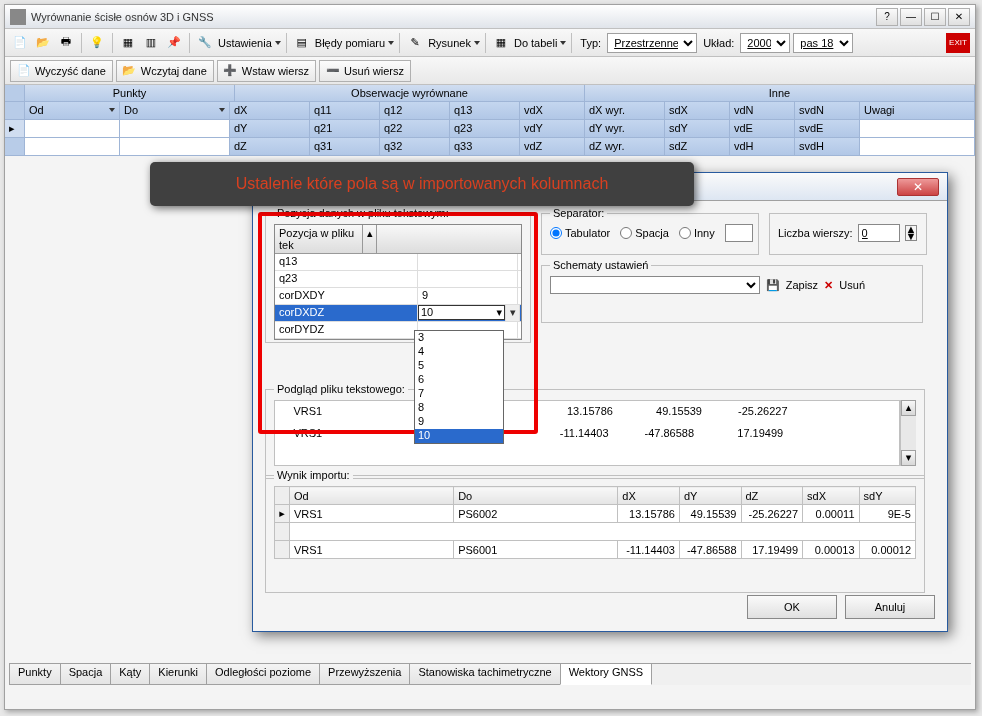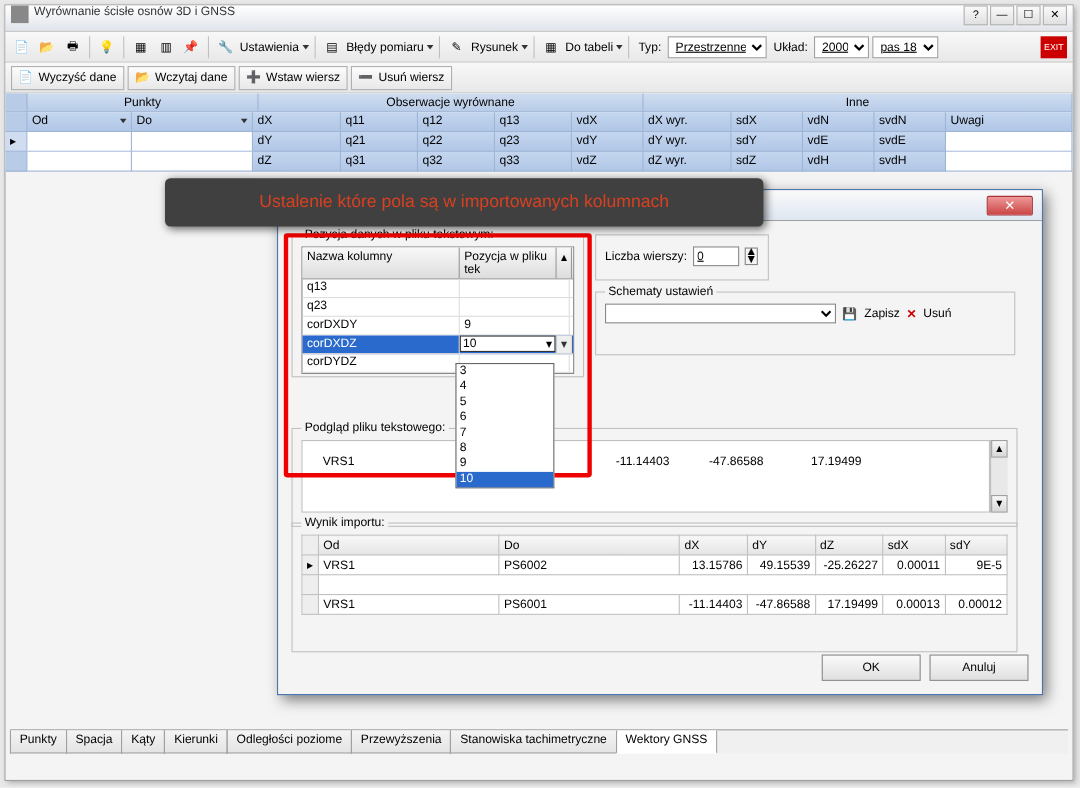--- a/index.html
+++ b/index.html
@@ -2,21 +2,21 @@
 <html><head>
 <meta charset="utf-8">
 <style>
 * { box-sizing: border-box; margin: 0; padding: 0; font-family: Tahoma, sans-serif; font-size: 11px; }
 body { background: #e8e8e8; width: 982px; height: 716px; overflow: hidden; position: relative; }
 
 .window { position: absolute; background: #f4f4f4; border: 1px solid #a0a0a0; box-shadow: 2px 2px 5px rgba(0,0,0,0.3); }
 
 .main-window { left: 4px; top: 4px; width: 972px; height: 706px; }
 
-.titlebar { background: linear-gradient(to bottom, #ffffff, #e0e4ea); height: 24px; display: flex; align-items: flex-start; padding: 0 5px; border-bottom: 1px solid #c0c0c0; }
+.titlebar { background: linear-gradient(to bottom, #ffffff, #e0e4ea); height: 24px; display: flex; align-items: center; padding: 0 5px; border-bottom: 1px solid #c0c0c0; }
 .titlebar-icon { width: 16px; height: 16px; background: #888; margin-right: 5px; }
 .titlebar-text { flex: 1; color: #333; }
 .titlebar-btn { width: 22px; height: 18px; border: 1px solid #b0b0b0; margin-left: 2px; background: linear-gradient(to bottom, #fafafa, #e0e0e0); text-align: center; line-height: 16px; font-size: 10px; cursor: pointer; }
 
 .toolbar { height: 28px; background: linear-gradient(to bottom, #f8f8f8, #e8e8e8); border-bottom: 1px solid #c0c0c0; display: flex; align-items: center; padding: 0 5px; gap: 3px; }
 .tb-btn { width: 20px; height: 20px; border: 1px solid transparent; cursor: pointer; display: inline-flex; align-items: center; justify-content: center; }
 .tb-sep { width: 1px; height: 20px; background: #c0c0c0; margin: 0 2px; }
 .tb-label { padding: 0 3px; }
 .tb-select { height: 20px; border: 1px solid #a0a0a0; background: #fff; padding: 0 2px; }
 .dd { display: inline-flex; align-items: center; }
@@ -239,21 +239,20 @@
   </div>
   <div class="dialog-body">
 
     <div style="display:flex;gap:10px">
 
       <div class="groupbox" style="width:266px;height:130px">
         <div class="groupbox-title">Pozycja danych w pliku tekstowym:</div>
         <div style="display:flex">
           <div class="pos-grid">
             <div class="pos-grid-head">
-              <div style="width:143px">Nazwa kolumny</div>
               <div style="width:88px">Pozycja w pliku tek</div>
               <div style="width:14px;text-align:center">▴</div>
             </div>
             <div class="pos-grid-row">
                 <div style="width:143px">q13</div>
                 <div style="width:100px"></div>
               </div>
             <div class="pos-grid-row">
                 <div style="width:143px">q23</div>
                 <div style="width:100px"></div>
@@ -273,20 +272,38 @@
               <div style="width:14px;background:#eee;text-align:center;color:#333">▾</div>
             </div>
             <div class="pos-grid-row">
                 <div style="width:143px">corDYDZ</div>
                 <div style="width:100px"></div>
               </div>
           </div>
         </div>
       </div>
 
+      <div class="groupbox" style="width:218px;height:42px">
+        <div class="groupbox-title">Separator:</div>
+        <div class="sep-group">
+          <label class="radio-item">
+              <input type="radio" checked="" style="">
+              <span>Tabulator</span>
+            </label>
+          <label class="radio-item">
+              <input type="radio" style="">
+              <span>Spacja</span>
+            </label>
+          <label class="radio-item">
+              <input type="radio" style="">
+              <span>Inny</span>
+            </label>
+          <input type="text" style="width: 28px;">
+        </div>
+      </div>
 
       <div class="groupbox" style="width:158px;height:42px">
         <div style="display:flex;align-items:center;gap:5px">
           <span>Liczba wierszy:</span>
           <input type="text" style="width: 42px;" value="0">
           <span style="display:flex;flex-direction:column;font-size:7px;line-height:7px;border:1px solid #888">
               <span>▲</span>
               <span>▼</span>
             </span>
         </div>
@@ -301,20 +318,21 @@
         <span style="cursor:pointer">Zapisz</span>
         <span style="color:#c00;font-weight:bold">✕</span>
         <span style="cursor:pointer">Usuń</span>
       </div>
     </div>
 
     <div class="groupbox" style="position:absolute;left:12px;top:188px;width:660px;height:90px">
       <div class="groupbox-title">Podgląd pliku tekstowego:</div>
       <div style="display:flex">
         <div style="flex:1;background:#fff;border:1px solid #c0c0c0;padding:4px;height:66px;overflow:hidden">
+          <div class="preview-text">  <span>VRS1</span>                                  <span>13.15786</span>      <span>49.15539</span>     <span>-25.26227</span></div>
           <div class="preview-text" style="margin-top:8px">  <span>VRS1</span>                                 <span>-11.14403</span>     <span>-47.86588</span>      <span>17.19499</span></div>
         </div>
         <div class="scrollbar-v">
           <div class="scroll-btn">▴</div>
           <div style="height:34px"></div>
           <div class="scroll-btn">▾</div>
         </div>
       </div>
     </div>
 

